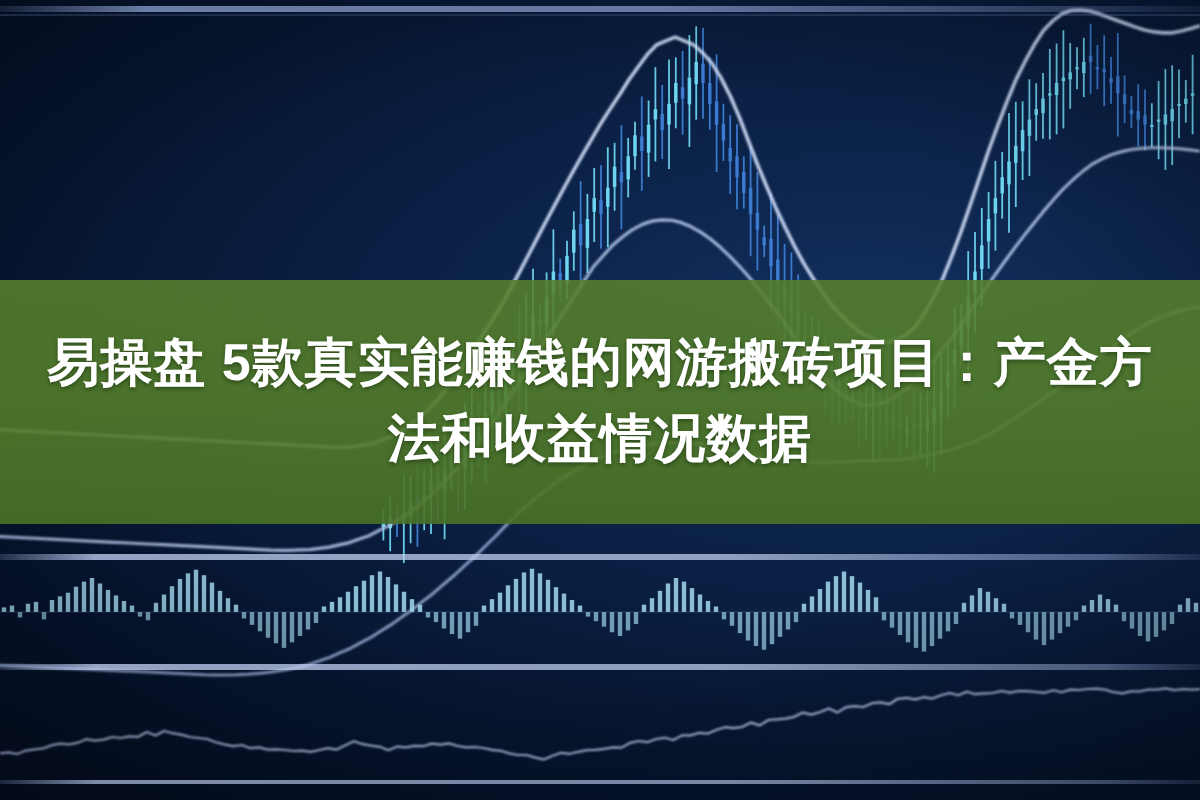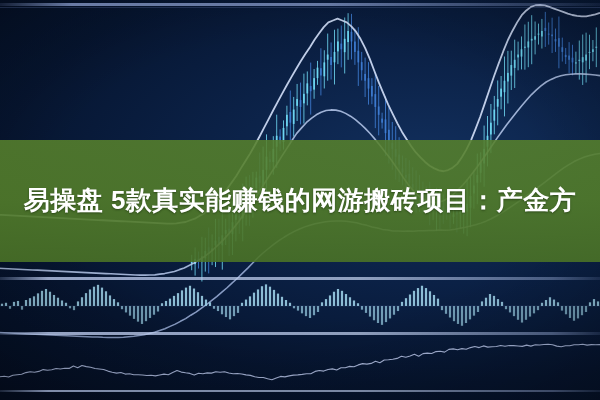--- a/index.html
+++ b/index.html
@@ -492,16 +492,17 @@
   <div class="top-rule"></div>
   <div class="top-rule2"></div>
 
   <div class="sep" style="top:277px"></div>
   <div class="sep" style="top:332px"></div>
   <div class="sep thin" style="top:390px"></div>
 
   <div class="banner" style="top:140px;height:122px;">
     <div class="banner-inner">
       <span class="banner-line">易操盘 5款真实能赚钱的网游搬砖项目：产金方</span>
+      <span class="banner-line">法和收益情况数据</span>
     </div>
   </div>
 
 </div>
 
 </body></html>

